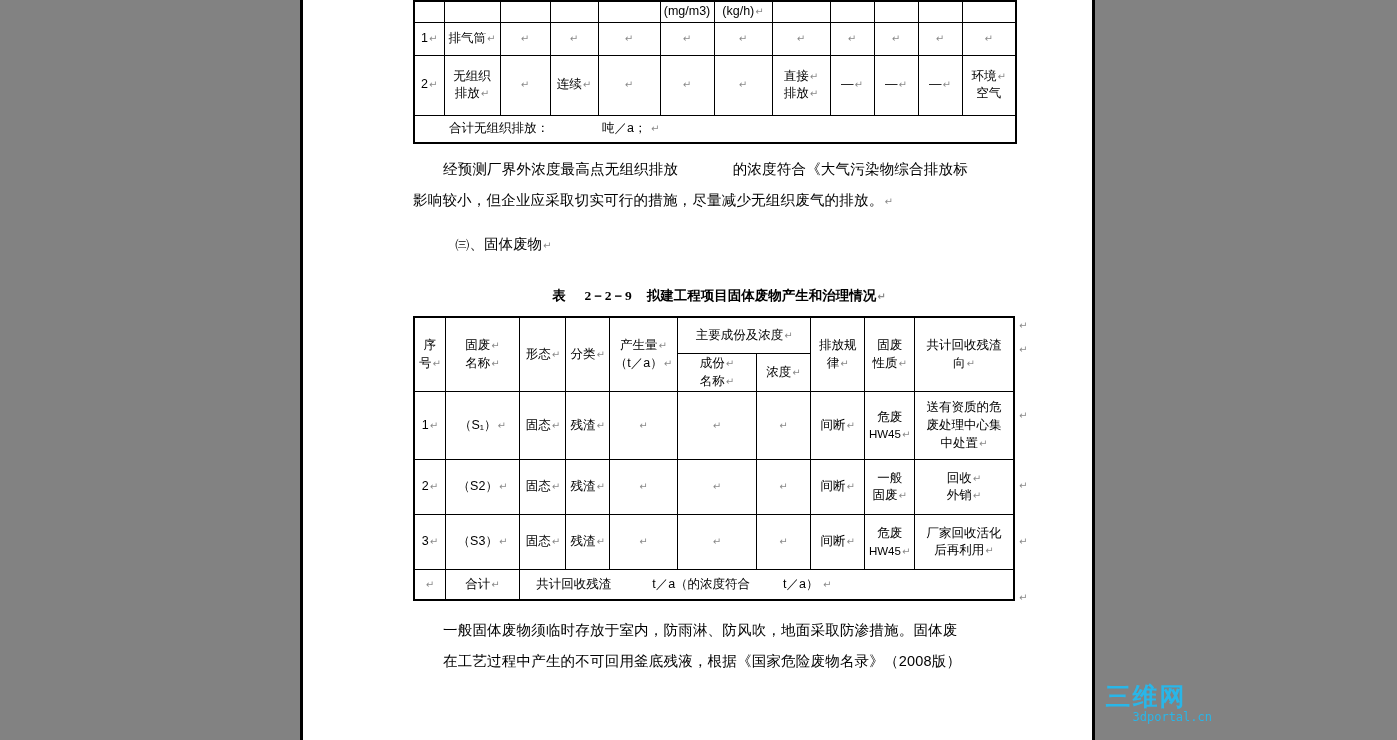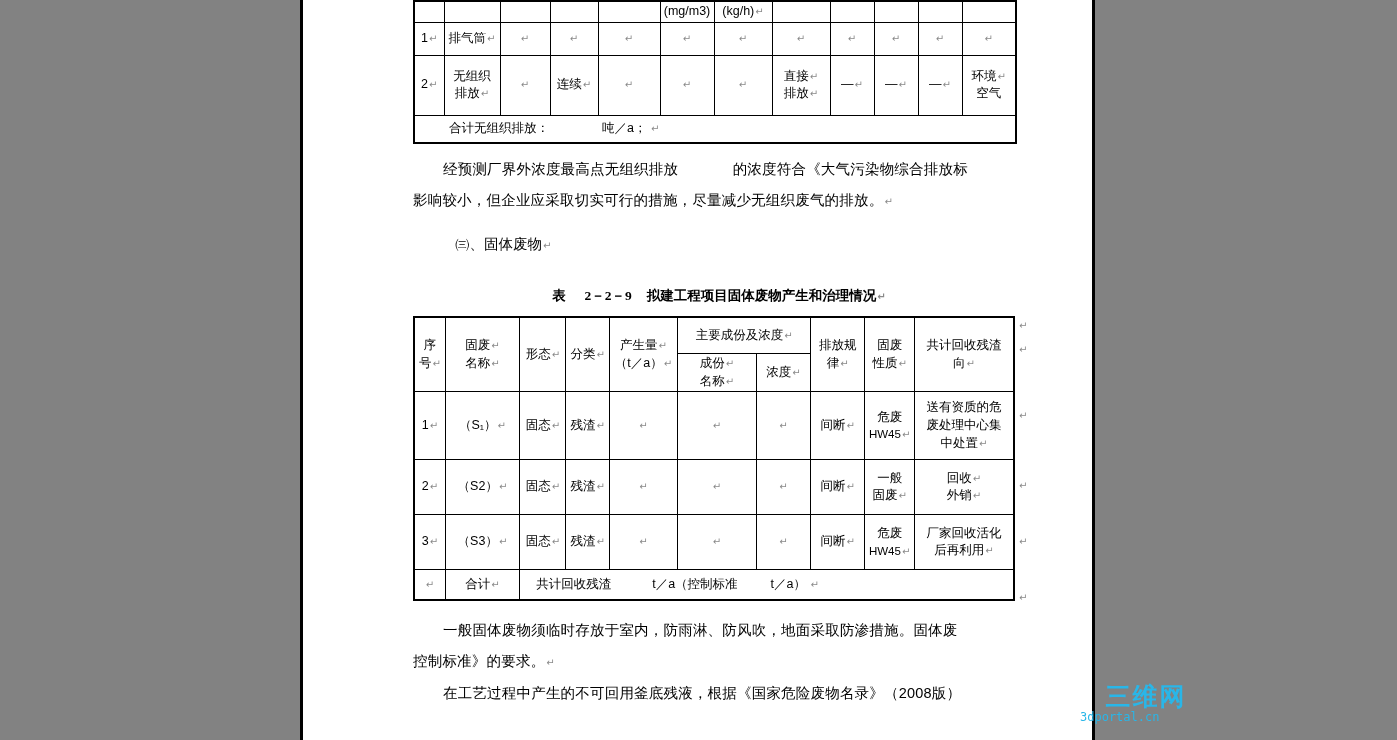--- a/index.html
+++ b/index.html
@@ -99,21 +99,21 @@
     pointer-events:none;
   }
   .wm-main{
     font-family:"DejaVu Sans",sans-serif;
     font-size:25px;font-weight:bold;color:#29b6e8;
     letter-spacing:2px;line-height:26px;text-align:center;
   }
   .wm-sub{
     font-family:"DejaVu Sans Mono",monospace;
     font-size:12px;color:#29b6e8;letter-spacing:0px;
-    text-align:left;line-height:14px;
+    text-align:right;line-height:14px;
   }
   .mono{font-family:"Liberation Serif","DejaVu Serif",serif;margin-left:15px;}
 </style>
 </head>
 <body>
 
 <div class="viewport">
 
   <div class="page">
     <div class="page-body">
@@ -338,42 +338,39 @@
               <div><span>后再利用</span><span class="pil">↵</span></div>
             </td>
           </tr>
 
           <tr style="height:30px">
             <td><span class="pil-only">↵</span></td>
             <td><span>合计</span><span class="pil">↵</span></td>
             <td colspan="8" style="text-align:left;padding-left:16px;">
               <span>共计回收残渣</span>
               <span class="blank-gap-sm"></span>
-              <span>t／a（控制标准</span>
+              <span>t／a（的浓度符合</span>
               <span class="blank-gap-xs"></span>
               <span>t／a）</span>
               <span class="pil">↵</span>
             </td>
           </tr>
         </tbody>
           </table>
 
         <span class="out-pil" style="top:4px">↵</span>
         <span class="out-pil" style="top:28px">↵</span>
         <span class="out-pil" style="top:94px">↵</span>
         <span class="out-pil" style="top:164px">↵</span>
         <span class="out-pil" style="top:220px">↵</span>
         <span class="out-pil" style="top:276px">↵</span>
       </div>
 
       <div class="spacer14"></div>
       <p class="body indent">一般固体废物须临时存放于室内，防雨淋、防风吹，地面采取防渗措施。固体废</p>
-      <p class="body">
-        <span>控制标准》的要求。</span><span class="pil">↵</span>
-      </p>
 
       <p class="body indent">在工艺过程中产生的不可回用釜底残液，根据《国家危险废物名录》（2008版）</p>
 
     </div>
   </div>
 
   <div class="watermark">
     <div class="wm-main">三维网</div>
     <div class="wm-sub">3dportal.cn</div>
   </div>

